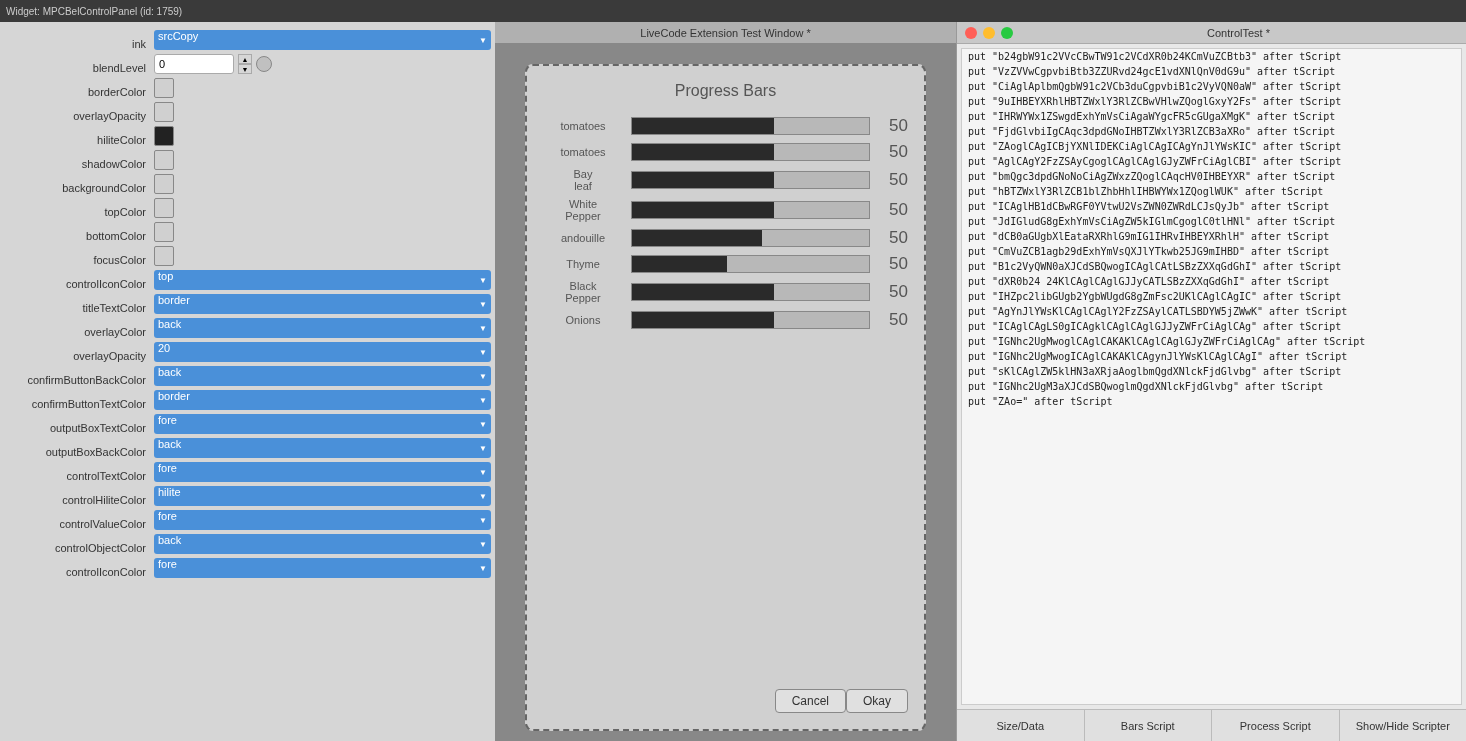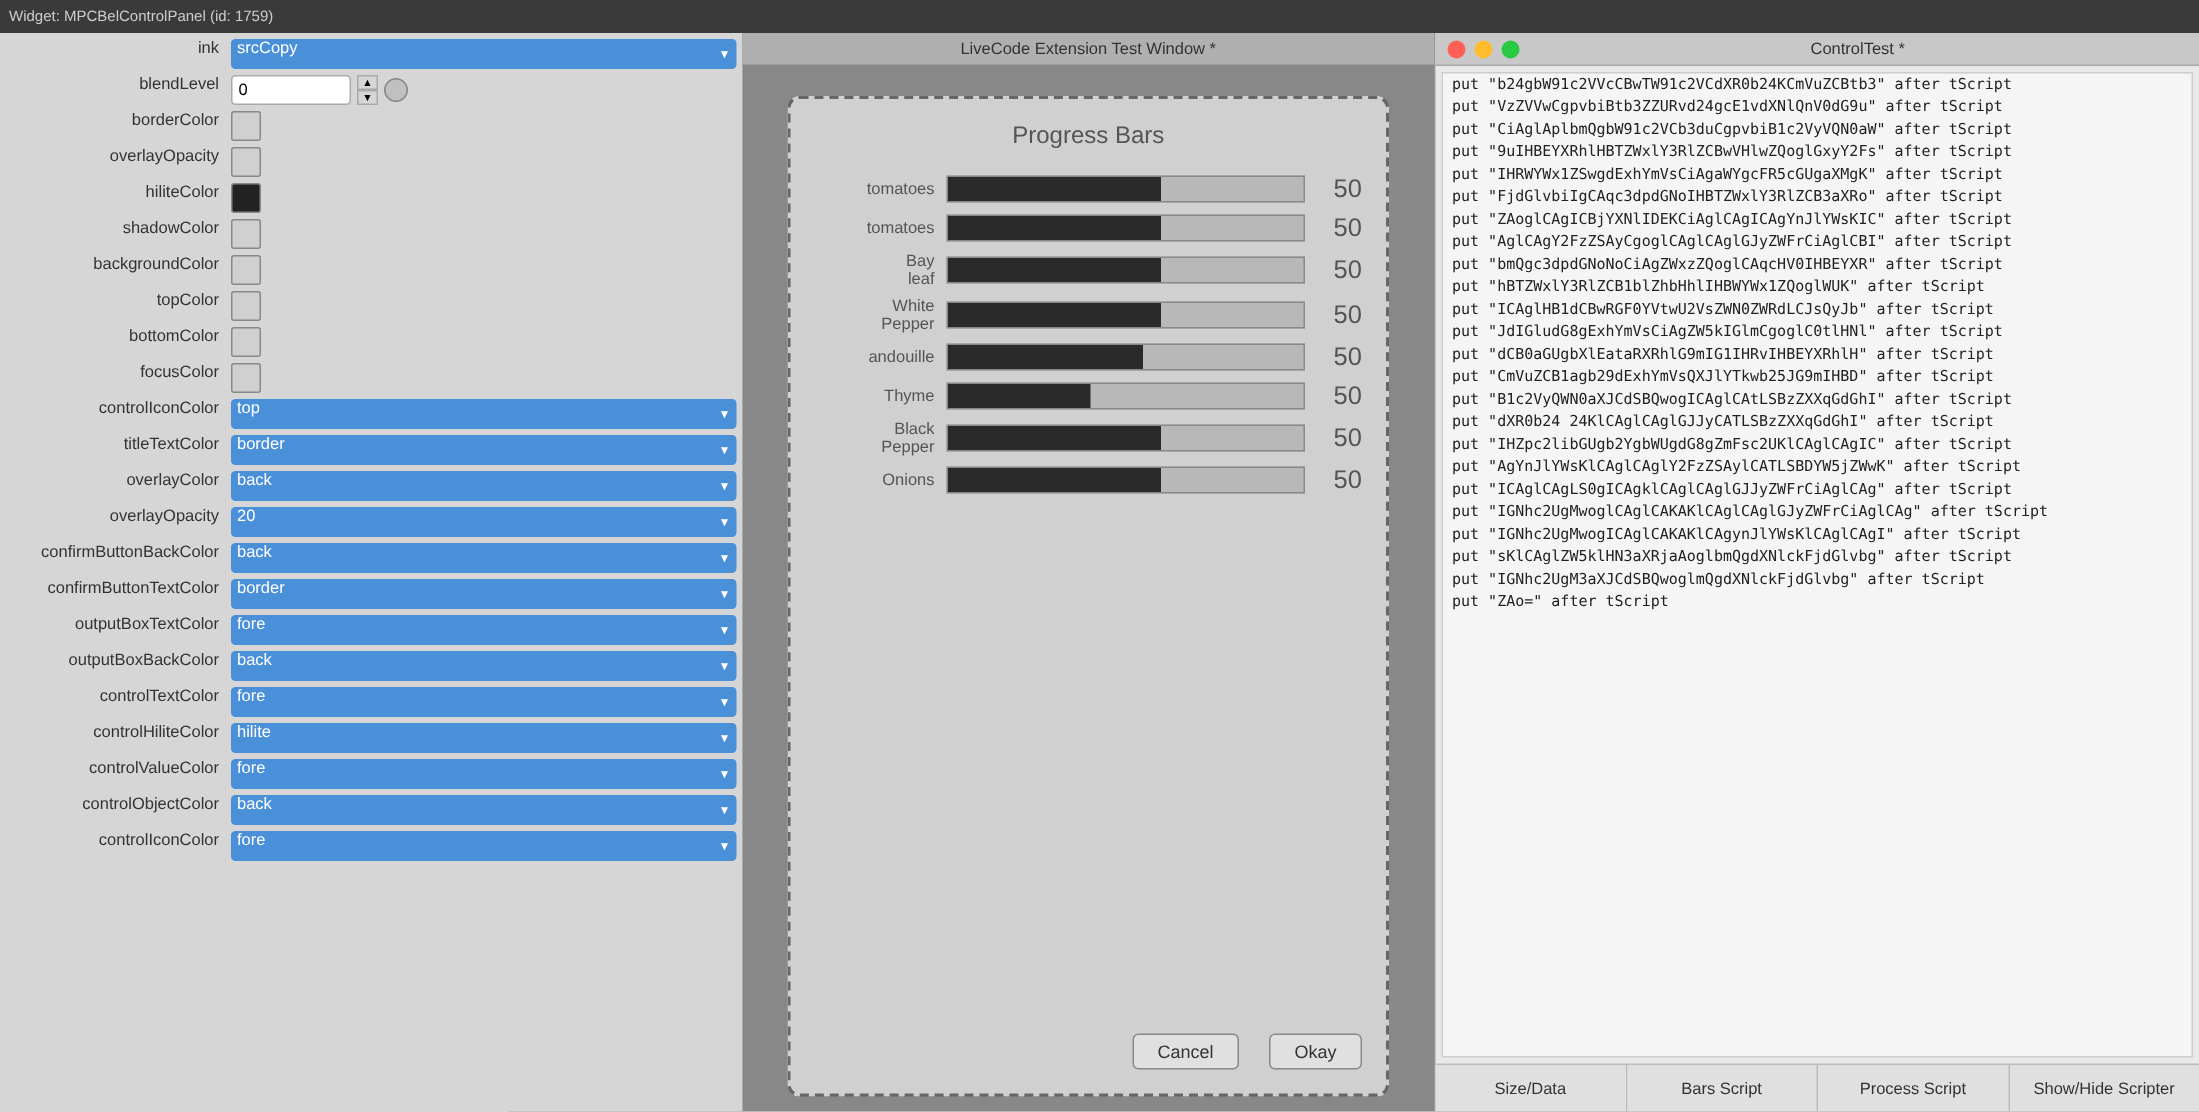--- a/index.html
+++ b/index.html
@@ -39,21 +39,21 @@
     
     .left-panel {
       width: 495px;
       background: #d6d6d6;
       flex-shrink: 0;
       overflow-y: auto;
       padding: 4px 0;
     }
     .prop-row {
       display: flex;
-      align-items: flex-start;
+      align-items: flex-end;
       height: 24px;
       padding: 0 4px;
     }
     .prop-label {
       width: 150px;
       text-align: right;
       padding-right: 8px;
       font-size: 11px;
       color: #333;
       flex-shrink: 0;
@@ -184,21 +184,21 @@
       flex-direction: column;
       gap: 6px;
     }
     .progress-item {
       display: flex;
       align-items: center;
       gap: 8px;
     }
     .progress-item-label {
       width: 80px;
-      text-align: right;
+      text-align: center;
       font-size: 11px;
       color: #555;
       flex-shrink: 0;
     }
     .progress-bar-container {
       flex: 1;
       height: 18px;
       background: #b8b8b8;
       border: 1px solid #888;
       position: relative;
@@ -210,21 +210,21 @@
     }
     .progress-value {
       width: 30px;
       text-align: right;
       font-size: 17px;
       color: #555;
     }
     .dialog-buttons {
       display: flex;
       justify-content: flex-end;
-      gap: 20px;
+      gap: 0;
       margin-top: 12px;
     }
     .dialog-btn {
       padding: 4px 16px;
       border: 1px solid #888;
       border-radius: 4px;
       background: #e0e0e0;
       font-size: 12px;
       cursor: pointer;
       color: #333;

